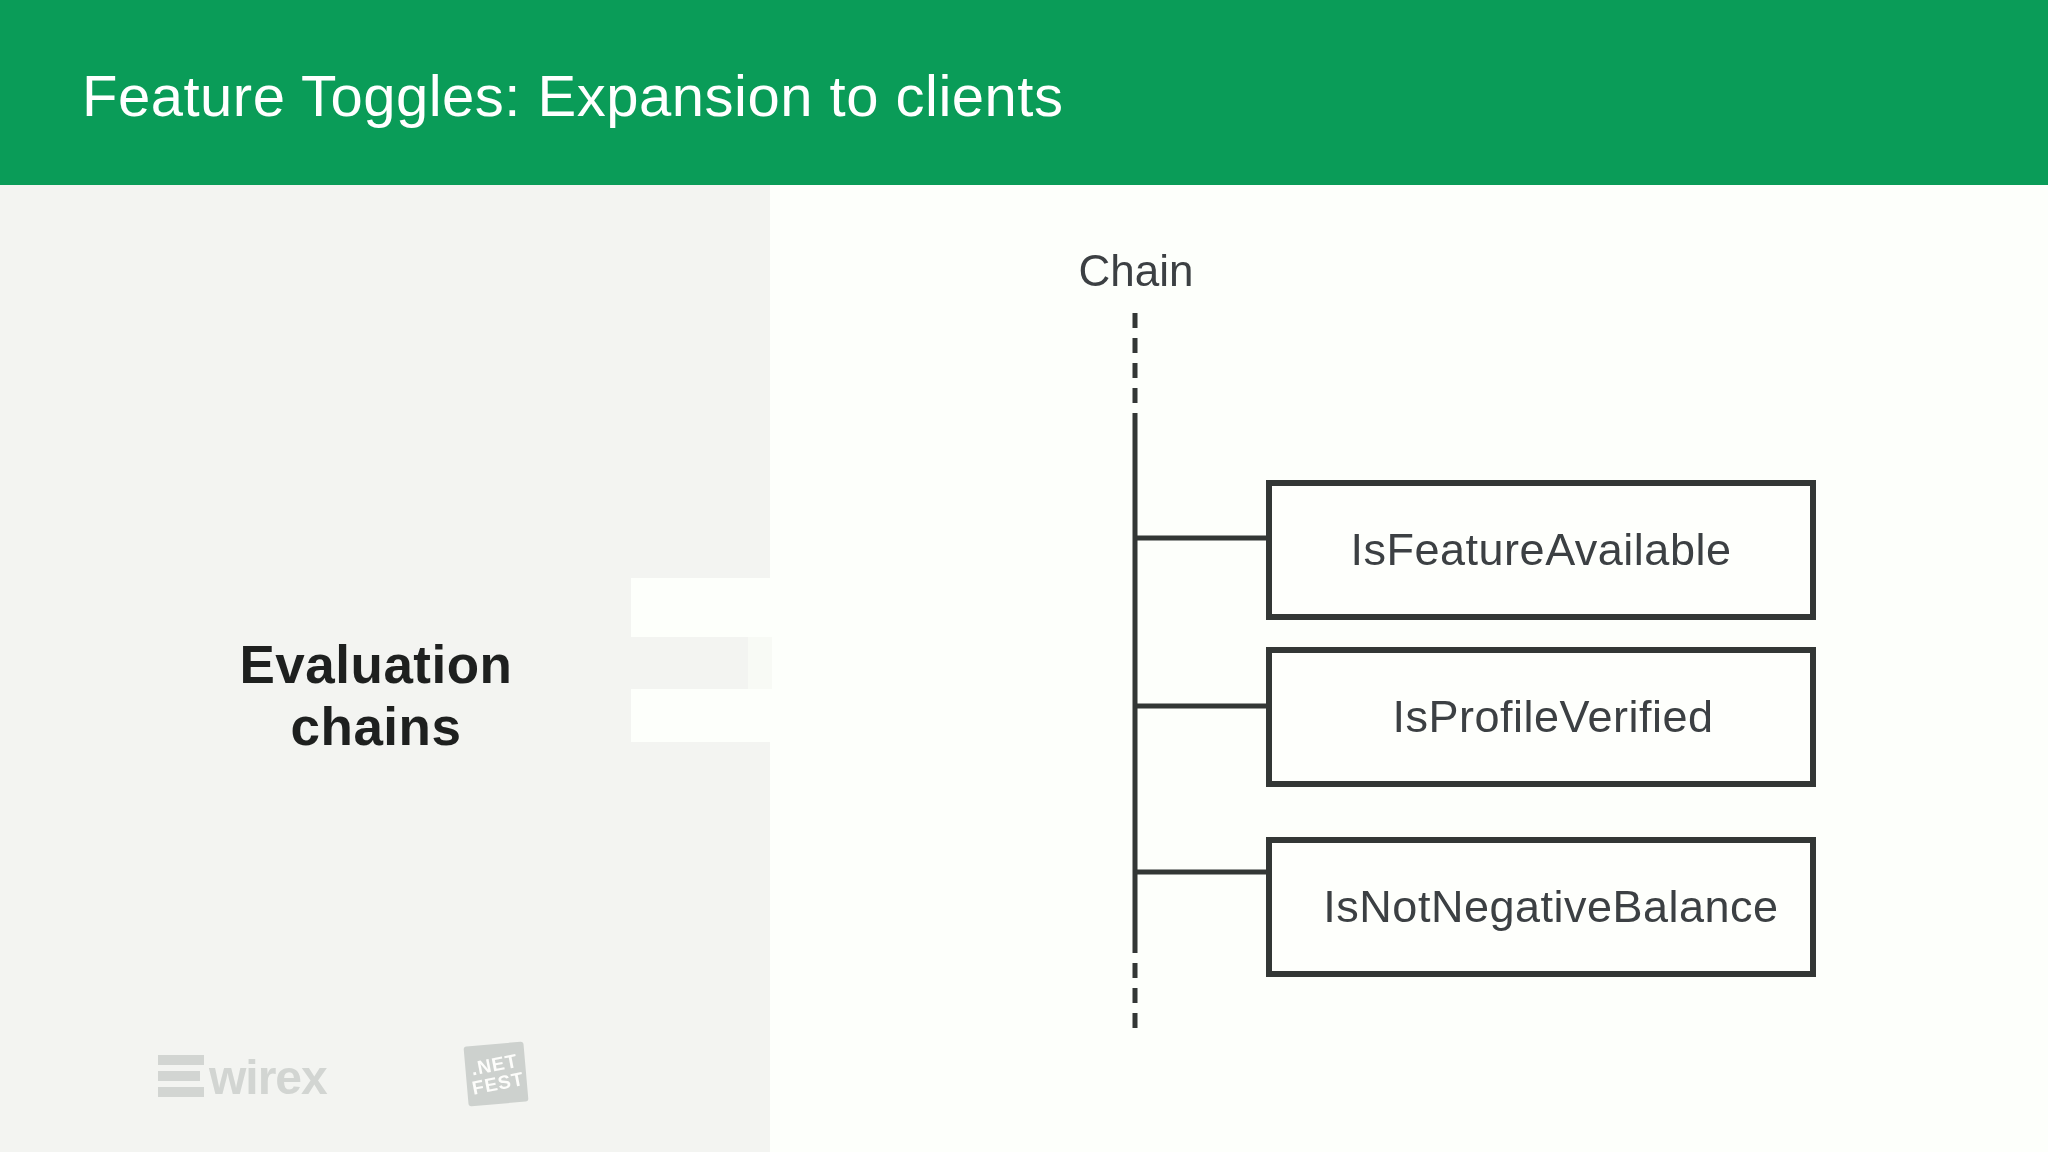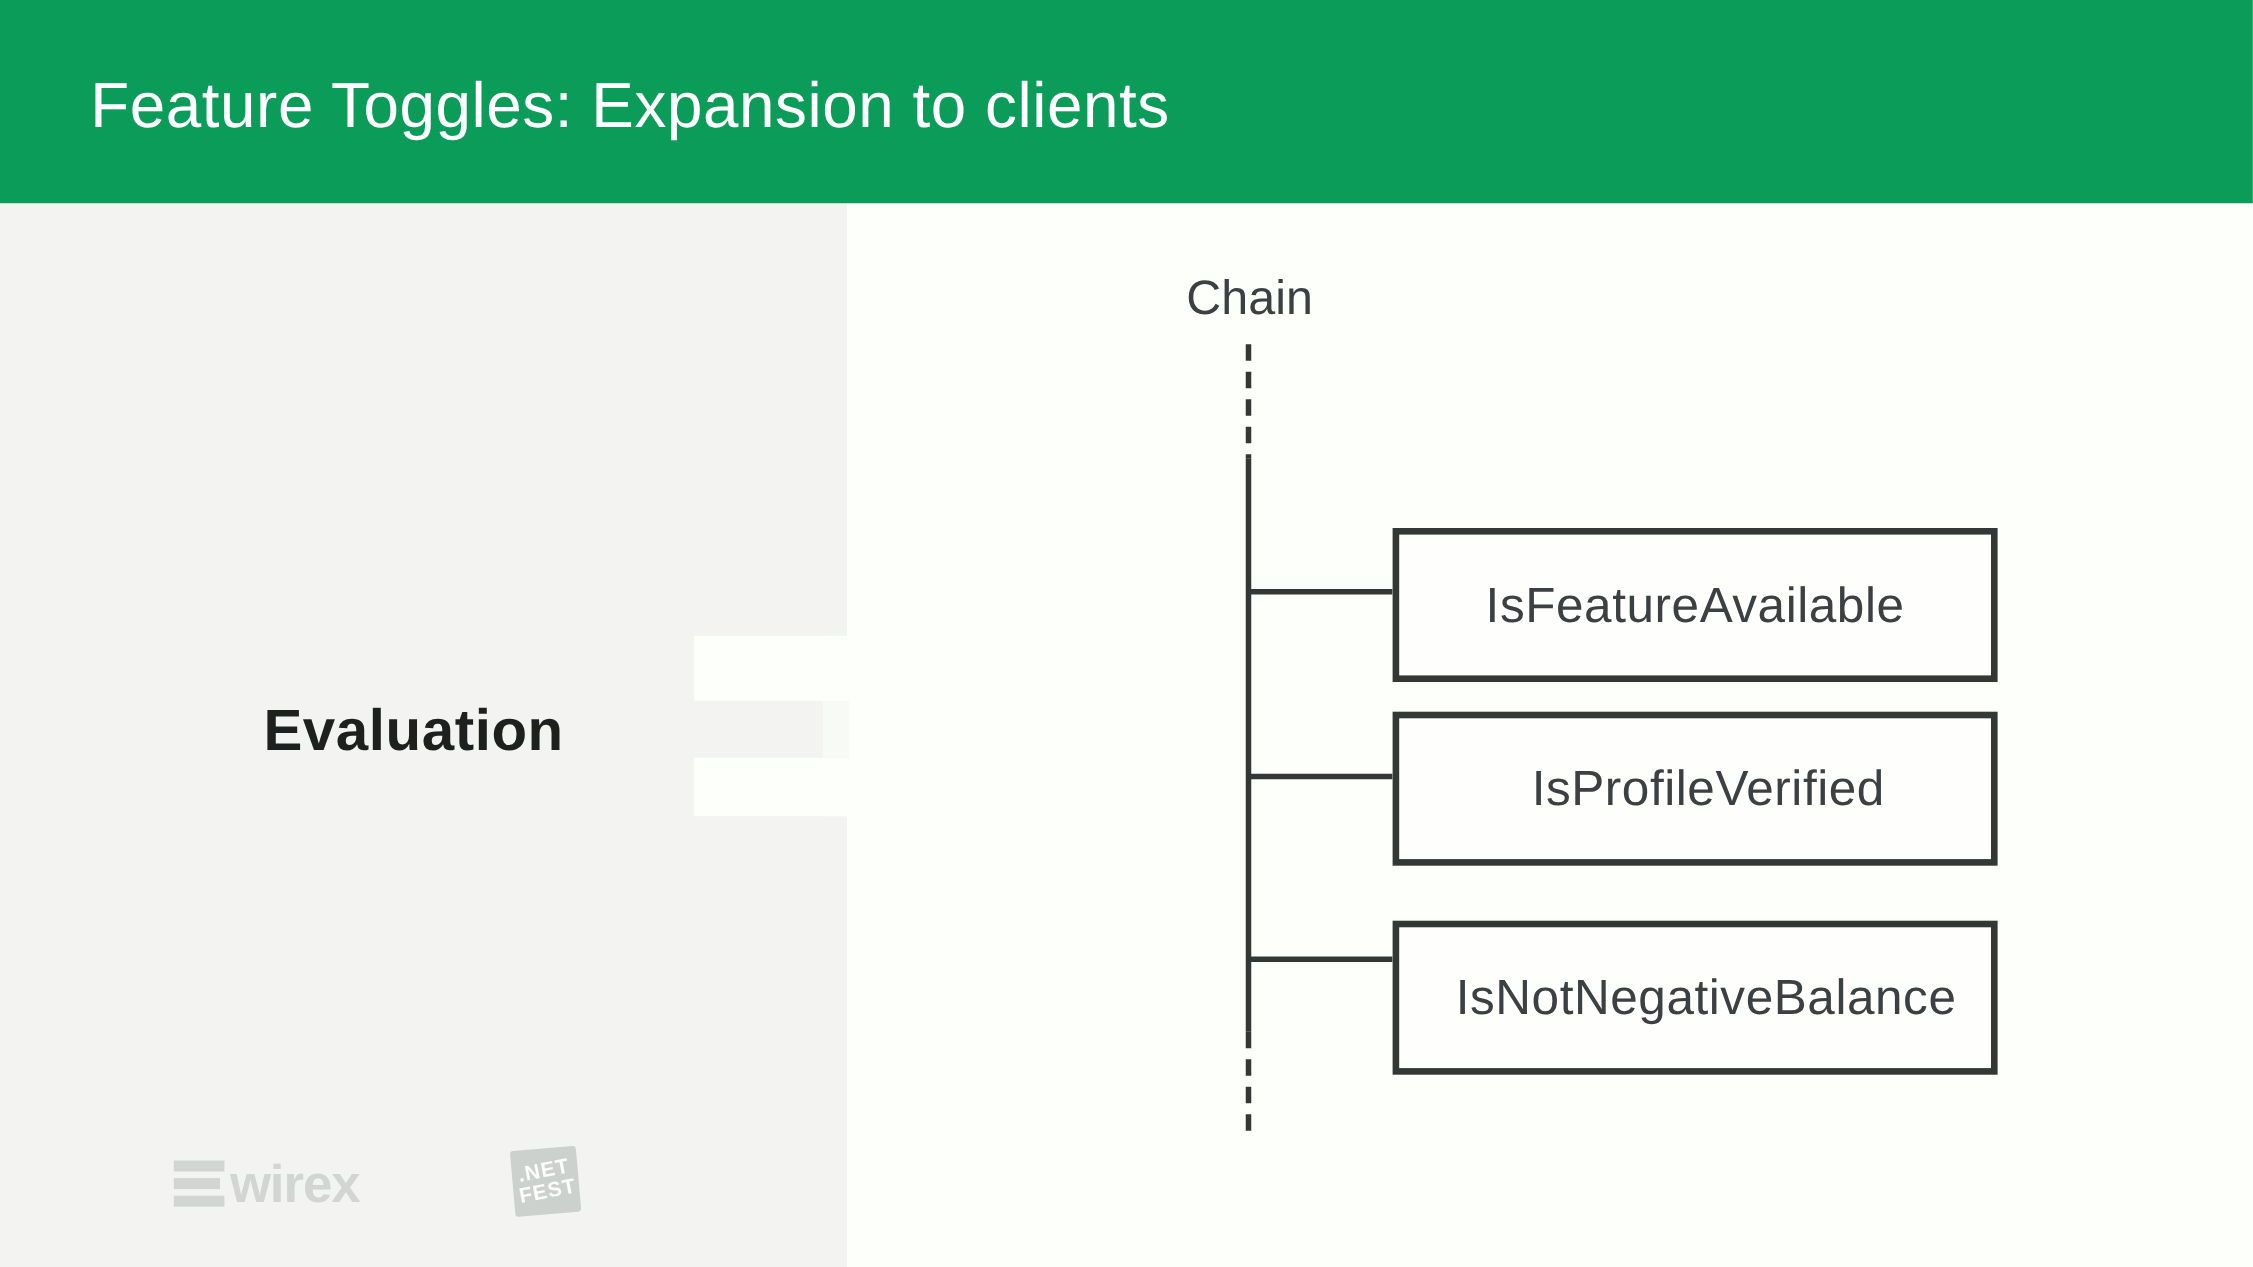--- a/index.html
+++ b/index.html
@@ -130,20 +130,21 @@
 
 <div class="left-panel"></div>
 <div class="right-panel"></div>
 
 <div class="ghost-strip"></div>
 <div class="ghost-rect-a"></div>
 <div class="ghost-rect-b"></div>
 
 <div class="eval-label">
   <div>Evaluation</div>
+  <div>chains</div>
 </div>
 
 <div class="chain-label">Chain</div>
 
 <svg class="connector-svg" viewBox="0 0 170 730" xmlns="http://www.w3.org/2000/svg">
   <line x1="27" y1="8" x2="27" y2="112" stroke="#333735" stroke-width="5" stroke-dasharray="15 10"></line>
   <line x1="27" y1="112" x2="27" y2="633" stroke="#333735" stroke-width="5"></line>
   <line x1="27" y1="633" x2="27" y2="723" stroke="#333735" stroke-width="5" stroke-dasharray="15 10"></line>
   <line x1="27" y1="233" x2="158" y2="233" stroke="#333735" stroke-width="5"></line>
   <line x1="27" y1="401" x2="158" y2="401" stroke="#333735" stroke-width="5"></line>

